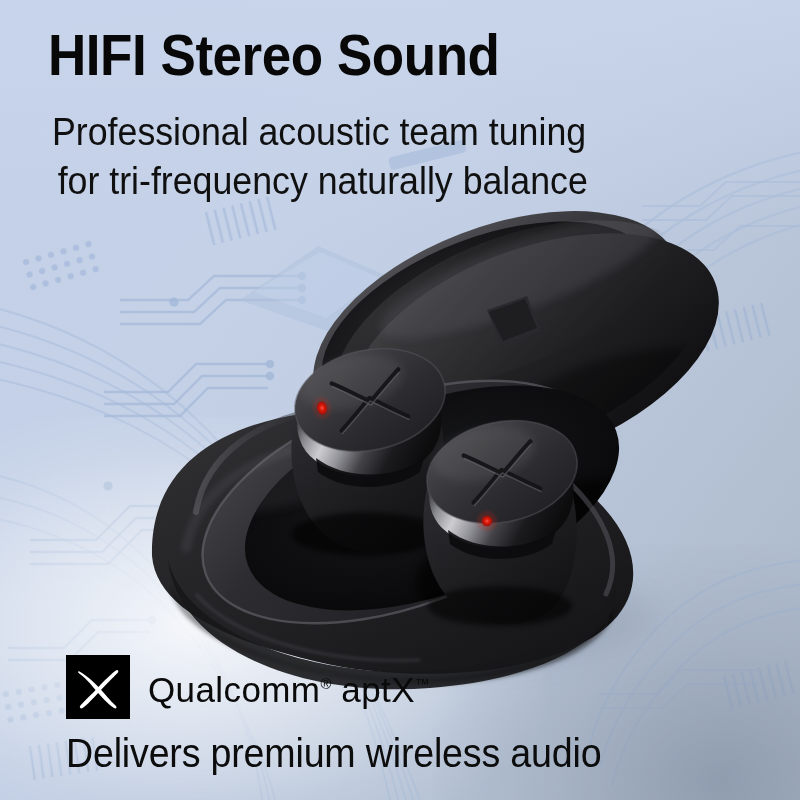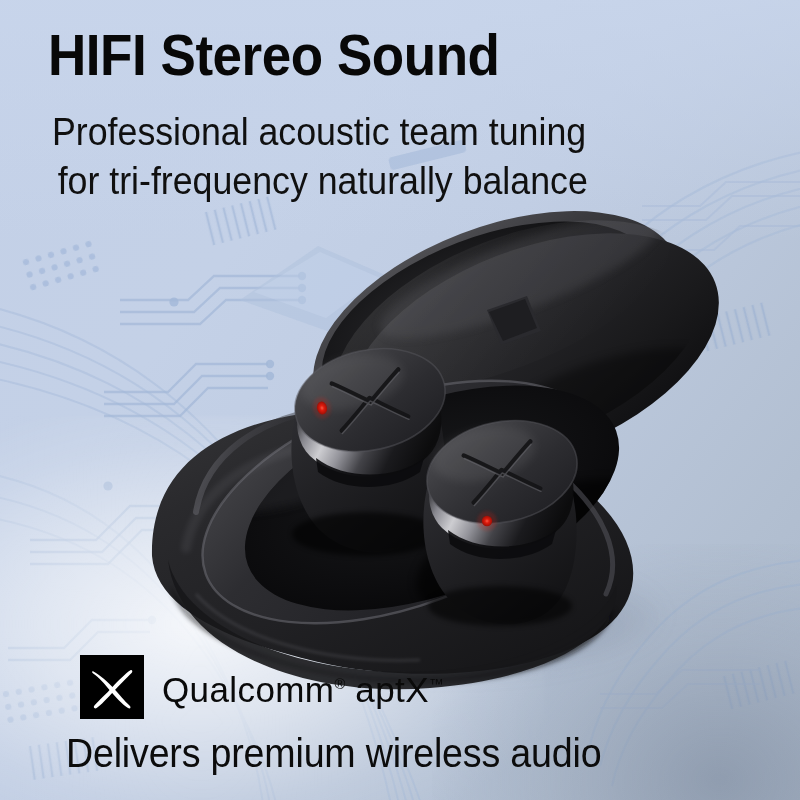--- a/index.html
+++ b/index.html
@@ -105,21 +105,21 @@
     color: #0c0c0c;
     letter-spacing: -0.2px;
     transform: scaleX(0.94);
     transform-origin: left top;
     white-space: nowrap;
   }
 
   
   .qc-wrap {
     position: absolute;
-    left: 80px;
+    left: 66px;
     top: 655px;
     display: flex;
     align-items: center;
   }
   .qc-mark {
     width: 64px;
     height: 64px;
     background: #000000;
     position: relative;
     flex: 0 0 auto;

